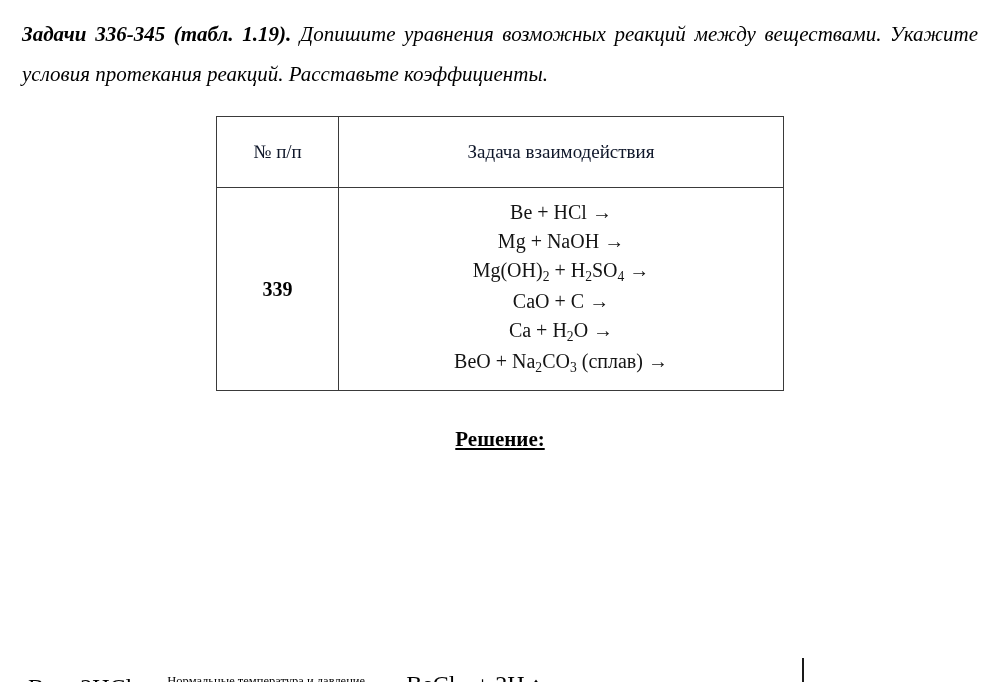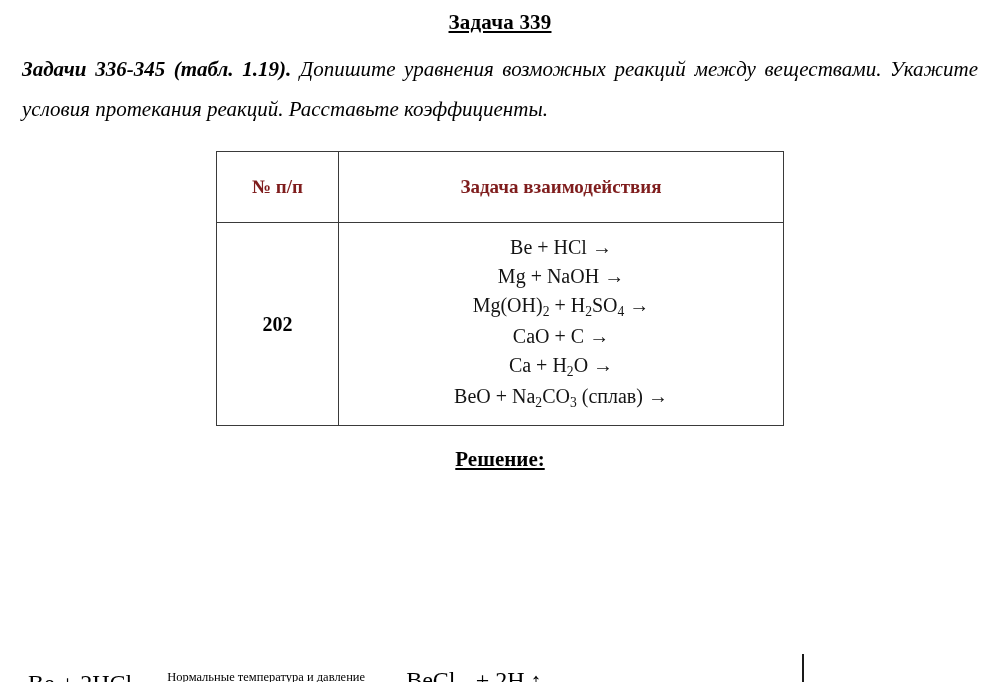--- a/index.html
+++ b/index.html
@@ -48,46 +48,46 @@
     border-collapse: collapse;
     width: 100%;
     table-layout: fixed;
   }
   table.scheme th, table.scheme td {
     border: 1.5px solid #3a3a3a;
     text-align: center;
     vertical-align: middle;
   }
   table.scheme th {
-    font-weight: bold;
+    font-weight: normal;
     font-size: 19px;
     height: 62px;
     padding: 4px 6px;
-    color: #7f1d1d;
+    color: #0f172a;
   }
   col.c1 { width: 122px; }
   col.c2 { width: auto; }
   td.num {
     font-weight: bold;
     font-size: 20px;
   }
   td.reactions {
     padding: 10px 6px 12px 6px;
     font-size: 20px;
     line-height: 29px;
     color: #141414;
     border-bottom: 3px solid #d01f1f;
   }
   td.num {
     border-bottom: 3px solid #d01f1f;
   }
   .rx { white-space: nowrap; }
   sub { font-size: 0.68em; vertical-align: baseline; position: relative; top: 0.28em; }
   .solution {
-    margin-top: 21px;
+    margin-top: 36px;
     text-align: center;
     font-weight: bold;
     font-size: 21px;
     text-decoration: underline;
   }
   .eq-row {
     position: absolute;
     left: 22px;
     right: 22px;
     bottom: -6px;
@@ -126,41 +126,40 @@
     width: 1.6px;
     height: 40px;
     background: #1a1a1a;
   }
 </style>
 </head>
 <body>
 
 <div class="page">
 
-  <div class="doc-title">Задача 339</div>
 
   <p class="intro">
     <b>Задачи 336-345 (табл. 1.19).</b><span> Допишите уравнения возможных реакций между веществами. Укажите условия протекания реакций. Расставьте коэффициенты.</span>
   </p>
 
   <div class="table-wrap">
     <table class="scheme">
       <colgroup>
           <col class="c1">
           <col class="c2">
         </colgroup>
       <thead>
         <tr>
           <th>№ п/п</th>
           <th>Задача взаимодействия</th>
         </tr>
       </thead>
       <tbody>
         <tr>
-          <td class="num">202</td>
+          <td class="num">339</td>
           <td class="reactions">
             <div class="rx">Be + HCl →</div>
             <div class="rx">Mg + NaOH →</div>
             <div class="rx">Mg(OH)<sub>2</sub> + H<sub>2</sub>SO<sub>4</sub> →</div>
             <div class="rx">CaO + C →</div>
             <div class="rx">Ca + H<sub>2</sub>O →</div>
             <div class="rx">BeO + Na<sub>2</sub>CO<sub>3</sub> (сплав) →</div>
           </td>
         </tr>
       </tbody>

